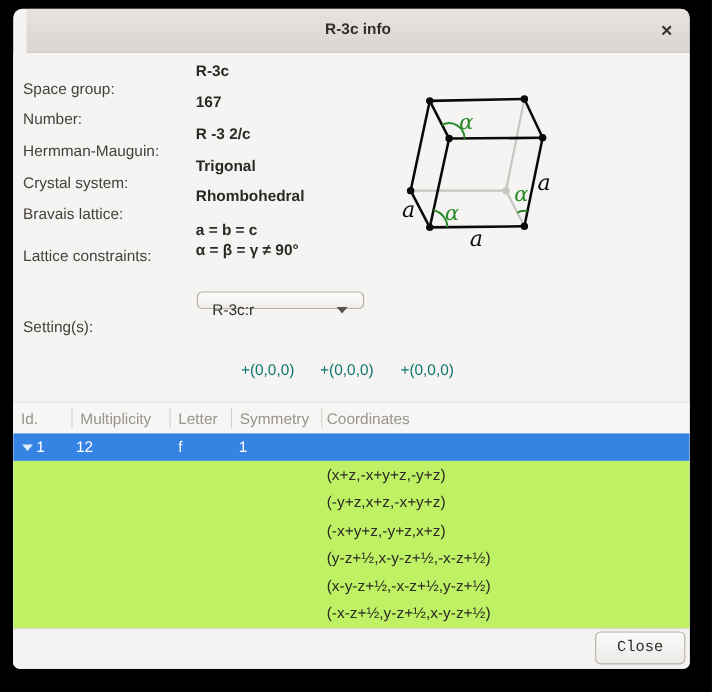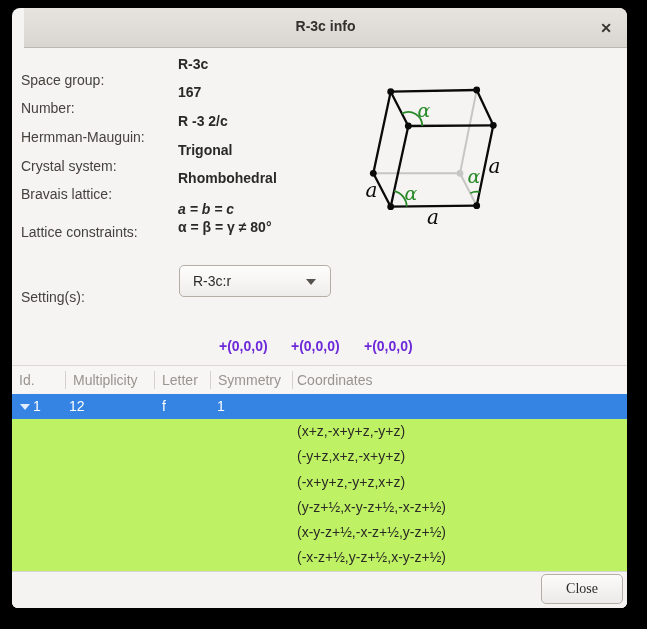--- a/index.html
+++ b/index.html
@@ -14,54 +14,54 @@
   .titlebar .title{position:absolute;left:0;right:0;top:10px;text-align:center;
     font-size:14px;font-weight:bold;color:#32302c;}
   .close-btn{position:absolute;right:8px;top:7px;width:26px;height:26px;border:none;
     background:transparent;border-radius:4px;cursor:pointer;padding:0;}
   .close-btn span{font-size:14px;font-weight:bold;color:#37342f;line-height:26px;}
   
   .content{position:absolute;left:0;top:40px;right:0;bottom:0;background:#f5f4f2;}
   .ilabel{position:absolute;left:9px;font-size:14px;color:#45423e;white-space:nowrap;margin-top:16px;}
   .ivalue{position:absolute;left:166px;font-size:14px;font-weight:bold;color:#2b2925;white-space:nowrap;}
   .constraint-line{display:block;line-height:18px;}
-  .c-italic{font-style:italic;}
+  .c-italic{}
   
   .cell-svg{position:absolute;left:348px;top:22px;}
   .cell-svg text{font-family:"DejaVu Serif",serif;font-style:italic;}
   
-  .dropdown{position:absolute;left:167px;top:217px;width:152px;height:32px;
+  .dropdown{position:absolute;left:167px;top:217px;width:152px;height:16px;
     background:linear-gradient(#fdfdfc,#efedeb);border:1px solid #b4aea6;border-radius:5px;
     box-sizing:border-box;cursor:pointer;text-align:left;padding:0 0 0 13px;}
   .dropdown .dd-text{font-size:14px;color:#2e2c29;line-height:30px;}
   .dd-arrow{position:absolute;right:14px;top:13px;width:0;height:0;
     border-left:5px solid transparent;border-right:5px solid transparent;
     border-top:6px solid #56534e;}
   .transform-text{position:absolute;left:325px;top:227px;font-size:13.5px;font-weight:bold;
     color:#2b2925;white-space:nowrap;letter-spacing:-0.2px;}
   
-  .wyckoff-offset{position:absolute;top:290px;font-size:14px;font-weight:bold;color:#6d28d9;}
+  .wyckoff-offset{position:absolute;top:280px;font-size:14px;font-weight:normal;color:#0f766e;}
   
   .thead{position:absolute;left:0;right:0;top:317px;height:29px;background:#f7f6f4;
     border-top:1px solid #dcd9d4;box-sizing:border-box;padding-left:23px;}
   .th{position:absolute;top:6px;font-size:14px;color:#98958f;cursor:pointer;}
   .vsep{position:absolute;top:5px;width:1px;height:18px;background:#d5d2cd;}
   .sel-row{position:absolute;left:0;right:0;top:346px;height:25px;background:#3584e4;cursor:pointer;}
   .sel-row .cell{position:absolute;top:4px;font-size:14px;color:#ffffff;}
   .expander{position:absolute;left:8px;top:10px;width:0;height:0;cursor:pointer;
     border-left:5px solid transparent;border-right:5px solid transparent;
     border-top:6px solid rgba(255,255,255,.85);}
   .tbody{position:absolute;left:0;right:0;top:371px;height:152px;background:#bef264;overflow:hidden;}
   .coord-row{height:25.3px;line-height:25.3px;padding-left:285px;font-size:14px;color:#2c2a26;cursor:pointer;}
   
   .footer{position:absolute;left:0;right:0;top:523px;height:37px;background:#f4f3f1;
     border-top:1px solid #d9d6d1;box-sizing:border-box;}
   .close-action{position:absolute;right:4px;top:2px;width:82px;height:30px;
     background:linear-gradient(#fbfbfa,#eceae8);border:1px solid #b4aea6;border-radius:5px;
-    font-size:14px;color:#2e2c29;font-family:Liberation Serif, serif;cursor:pointer;}
+    font-size:14px;color:#2e2c29;font-family:Liberation Mono, monospace;cursor:pointer;}
 </style>
 </head>
 <body>
 
 <div class="stage">
   <div class="window">
 
     <div class="titlebar">
       <div class="title">R-3c info</div>
       <button class="close-btn">
@@ -77,21 +77,21 @@
       <span class="ivalue" style="top:36px">167</span>
       <span class="ilabel" style="top:65px">Hermman-Mauguin:</span>
       <span class="ivalue" style="top:65px">R -3 2/c</span>
       <span class="ilabel" style="top:94px">Crystal system:</span>
       <span class="ivalue" style="top:94px">Trigonal</span>
       <span class="ilabel" style="top:122px">Bravais lattice:</span>
       <span class="ivalue" style="top:122px">Rhombohedral</span>
       <span class="ilabel" style="top:160px">Lattice constraints:</span>
       <span class="ivalue" style="top:152px">
         <span class="constraint-line c-italic">a = b = c</span>
-        <span class="constraint-line">α = β = γ ≠ 80°</span>
+        <span class="constraint-line">α = β = γ ≠ 90°</span>
       </span>
 
       <svg class="cell-svg" width="150" height="162" viewBox="0 0 150 162">
 
         <g stroke="#c6c6c2" stroke-width="2">
           <line x1="13.3" y1="103.3" x2="100" y2="103.3"></line>
           <line x1="100" y1="103.3" x2="116.7" y2="20"></line>
           <line x1="100" y1="103.3" x2="116.7" y2="135.7"></line>
         </g>
 

